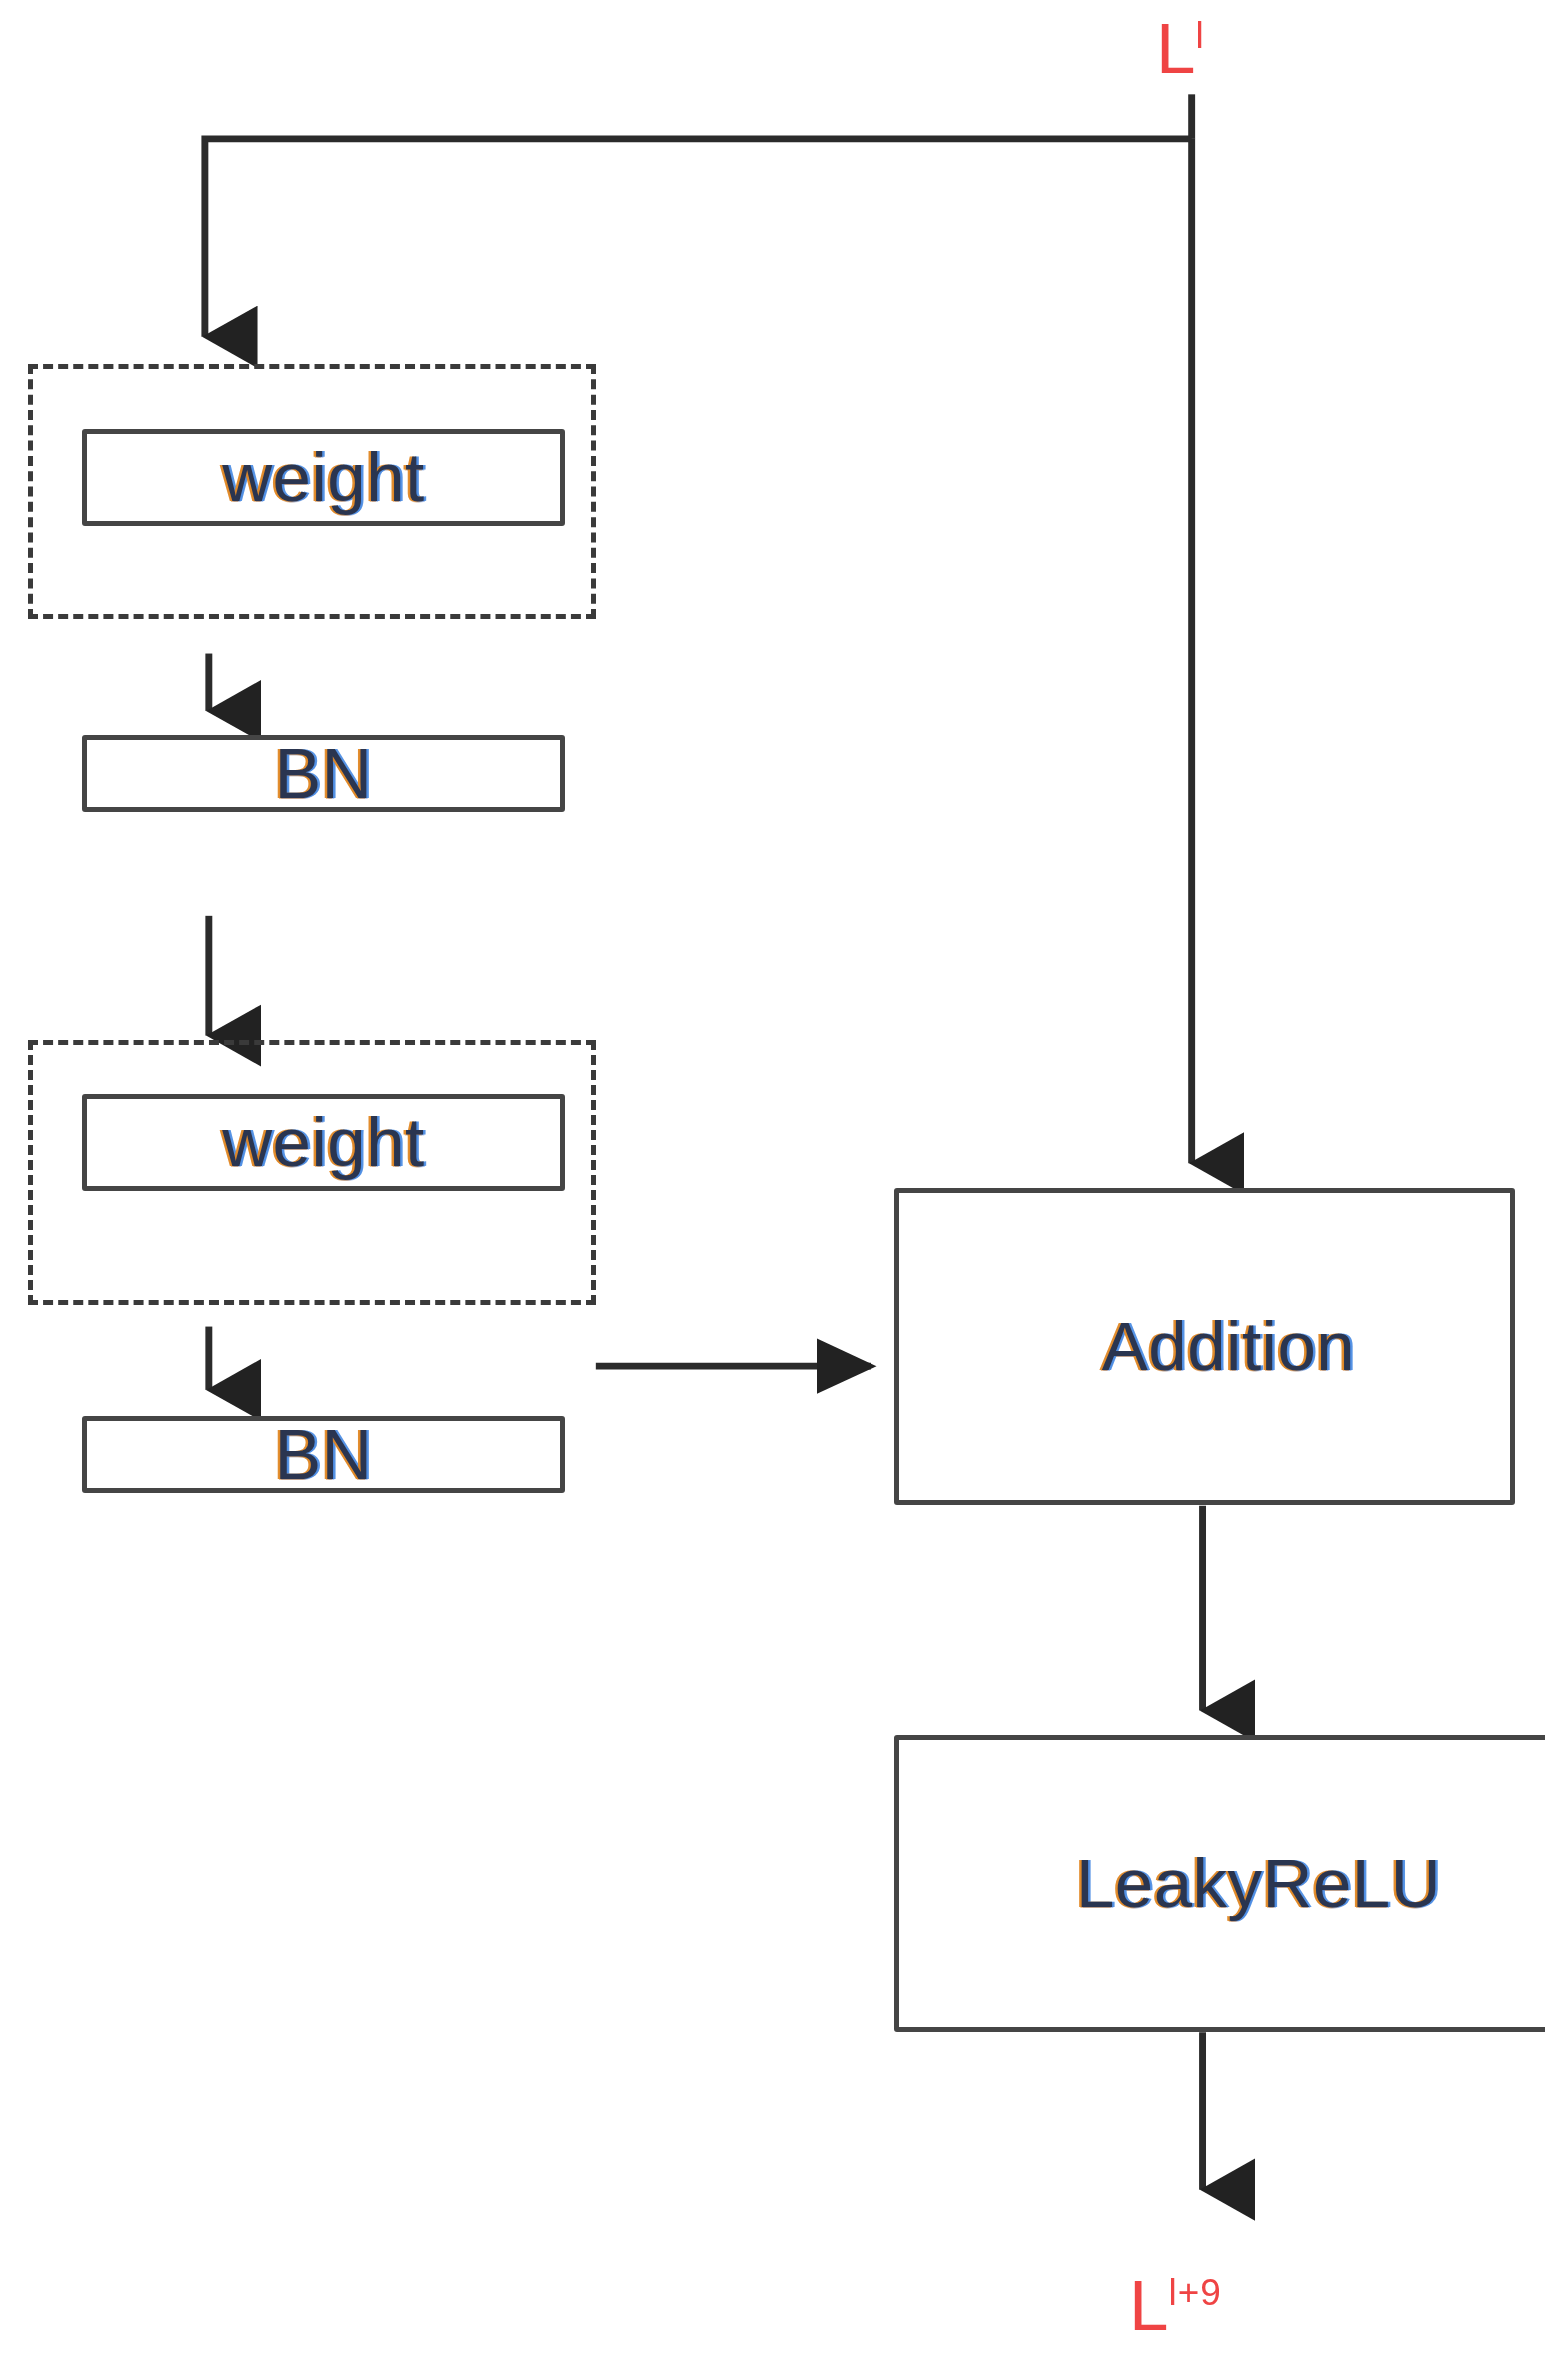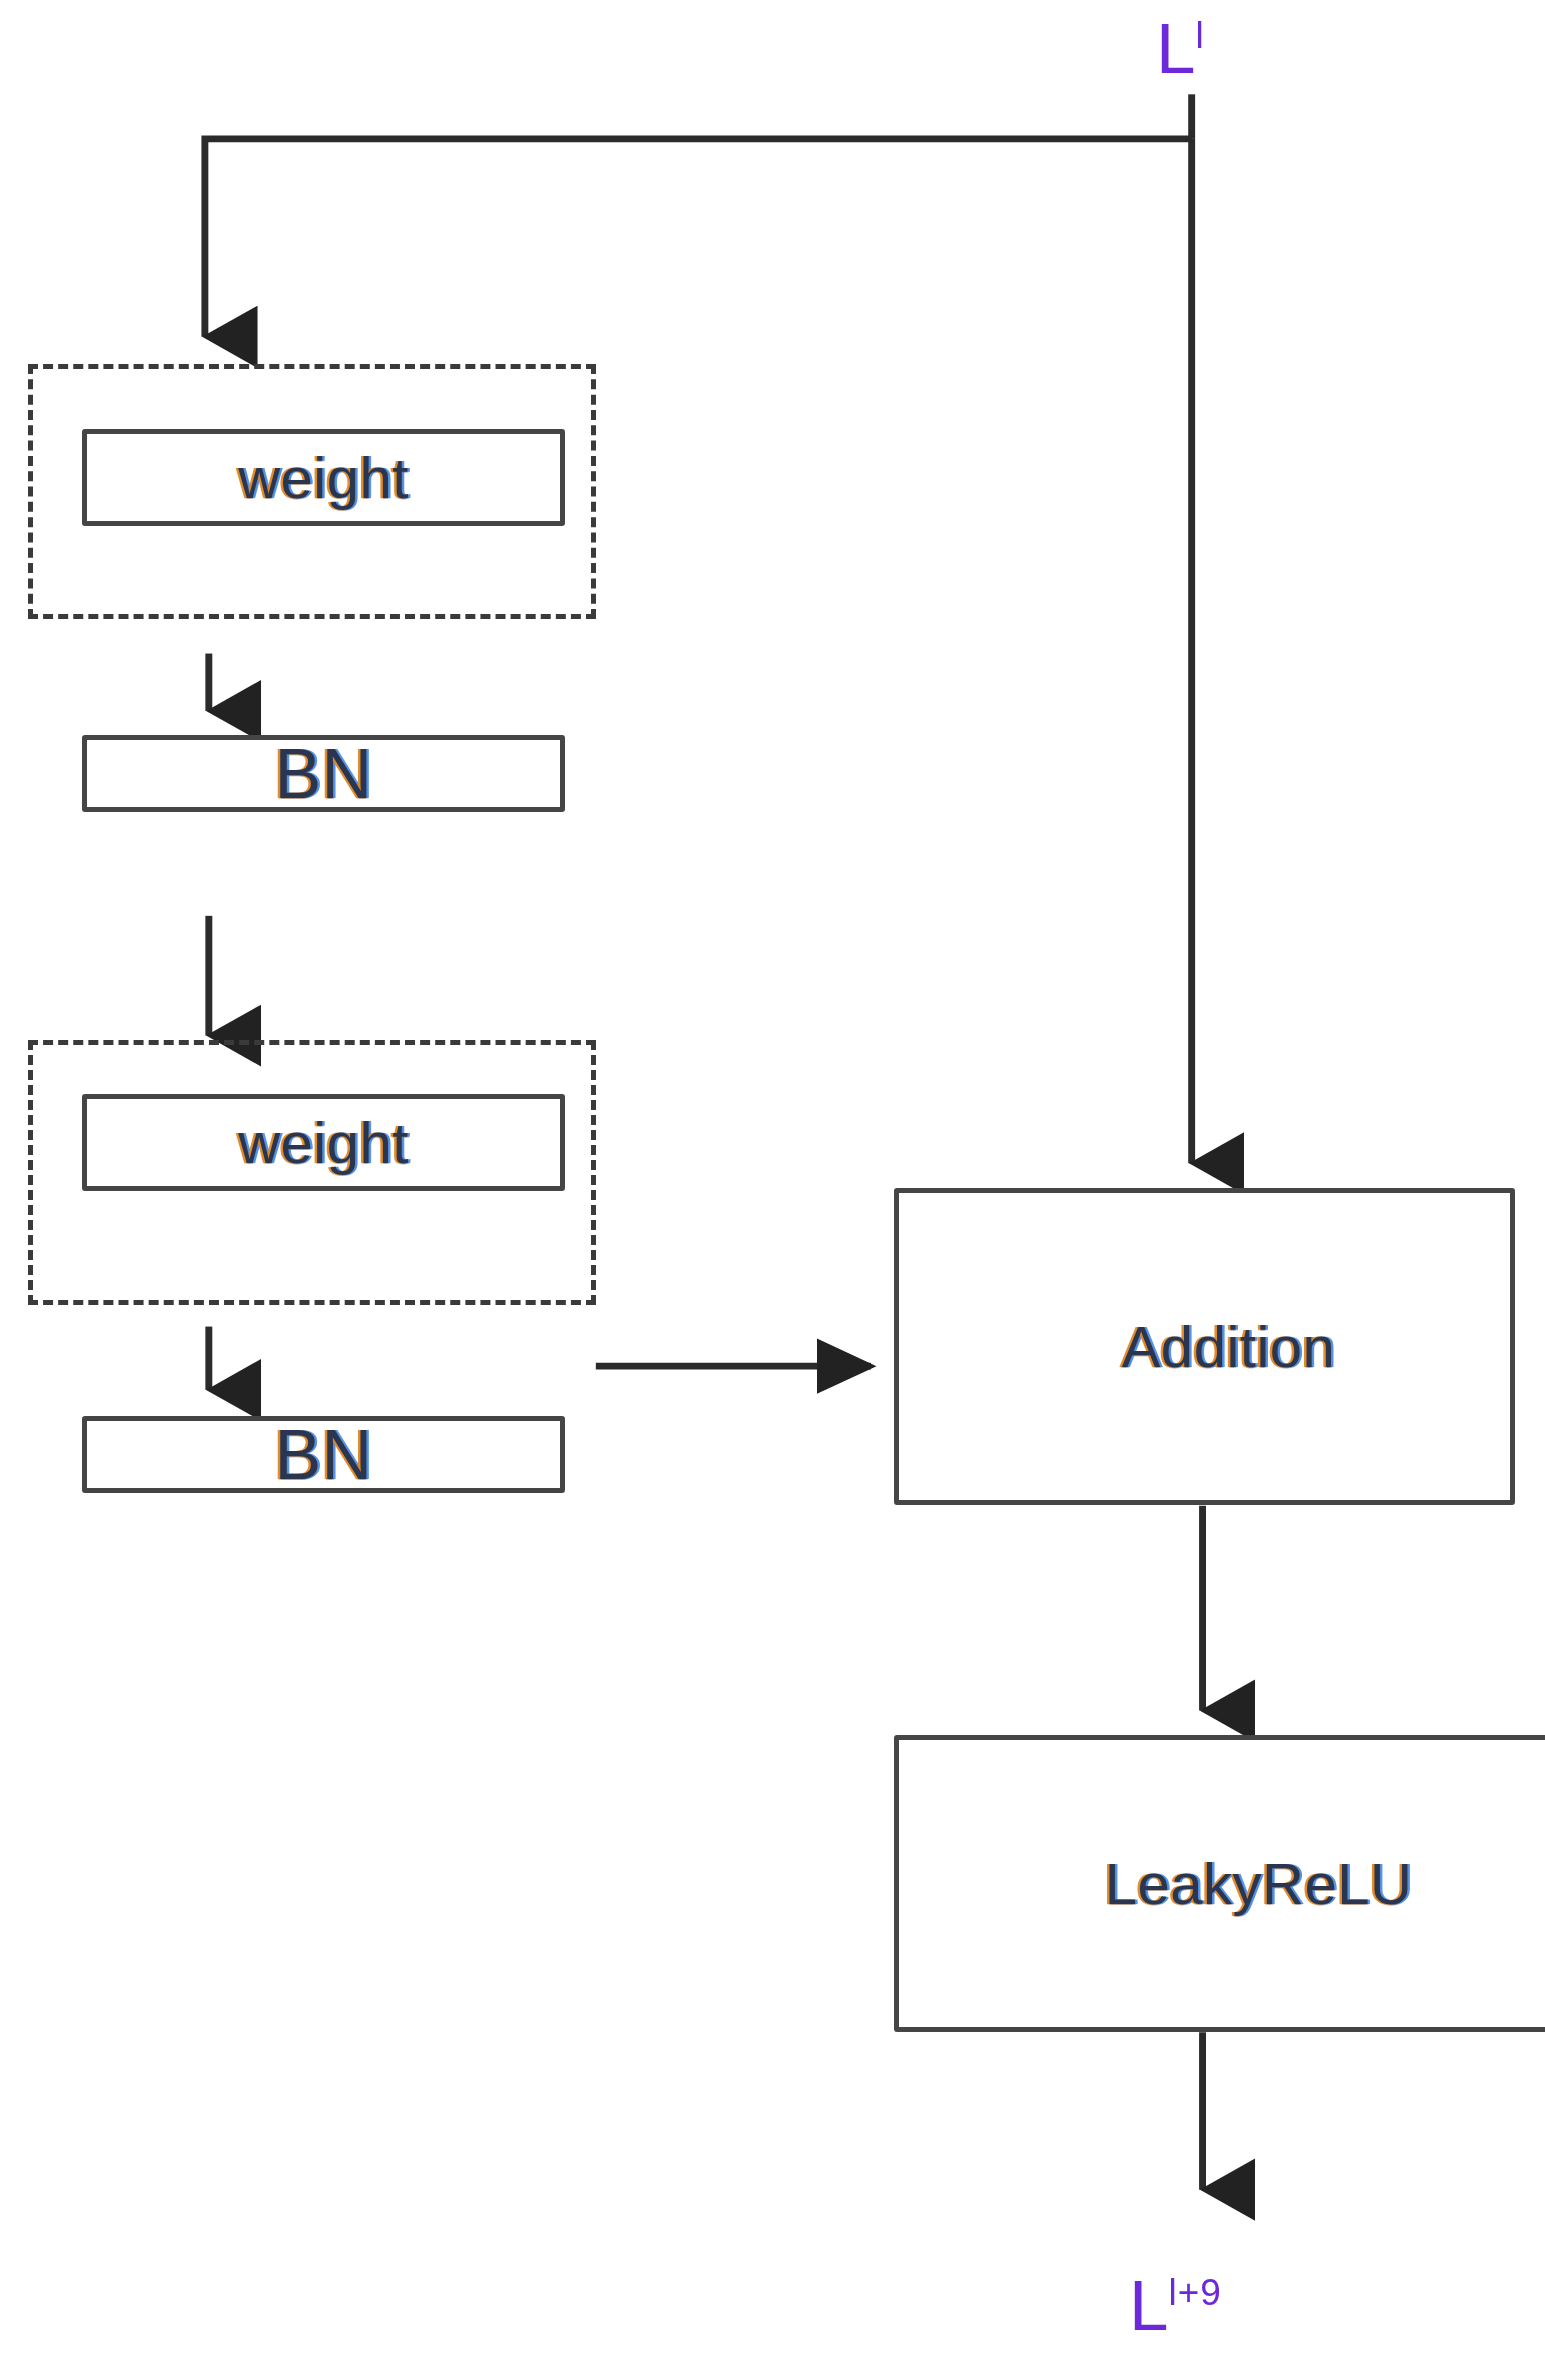--- a/index.html
+++ b/index.html
@@ -52,27 +52,27 @@
   
   .ca-text {
     color: #2a3550;
     text-shadow:
       -2.5px 0 0 rgba(224,132,30,0.92),
        2.5px 0 0 rgba(60,130,225,0.85),
       -1.2px 0.8px 0 rgba(200,110,25,0.45),
        1.2px 0.8px 0 rgba(70,120,210,0.40);
   }
 
-  .big-label   { font-size: 58px; }
+  .big-label   { font-size: 69px; }
   .mid-label   { font-size: 70px; }
 
   
   .flow-label {
     position: absolute;
-    color: #6d28d9;
+    color: #ef4444;
     font-size: 71px;
     font-weight: 400;
     white-space: nowrap;
     letter-spacing: 0px;
   }
   .flow-label sup {
     font-size: 0.52em;
     vertical-align: super;
     letter-spacing: 1px;
   }

